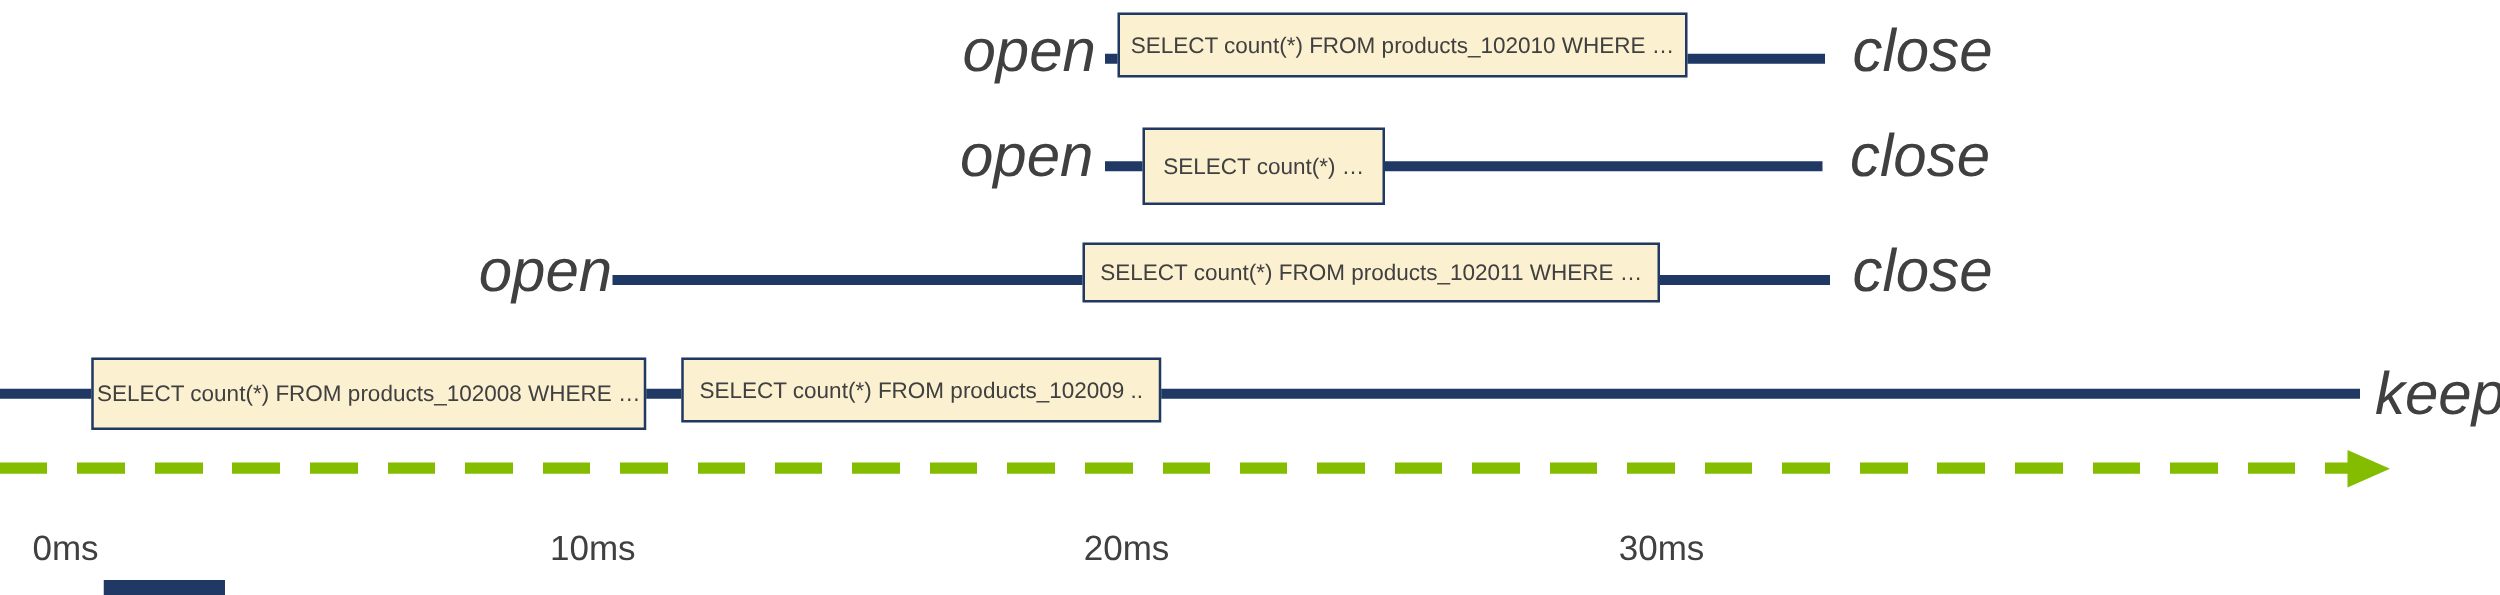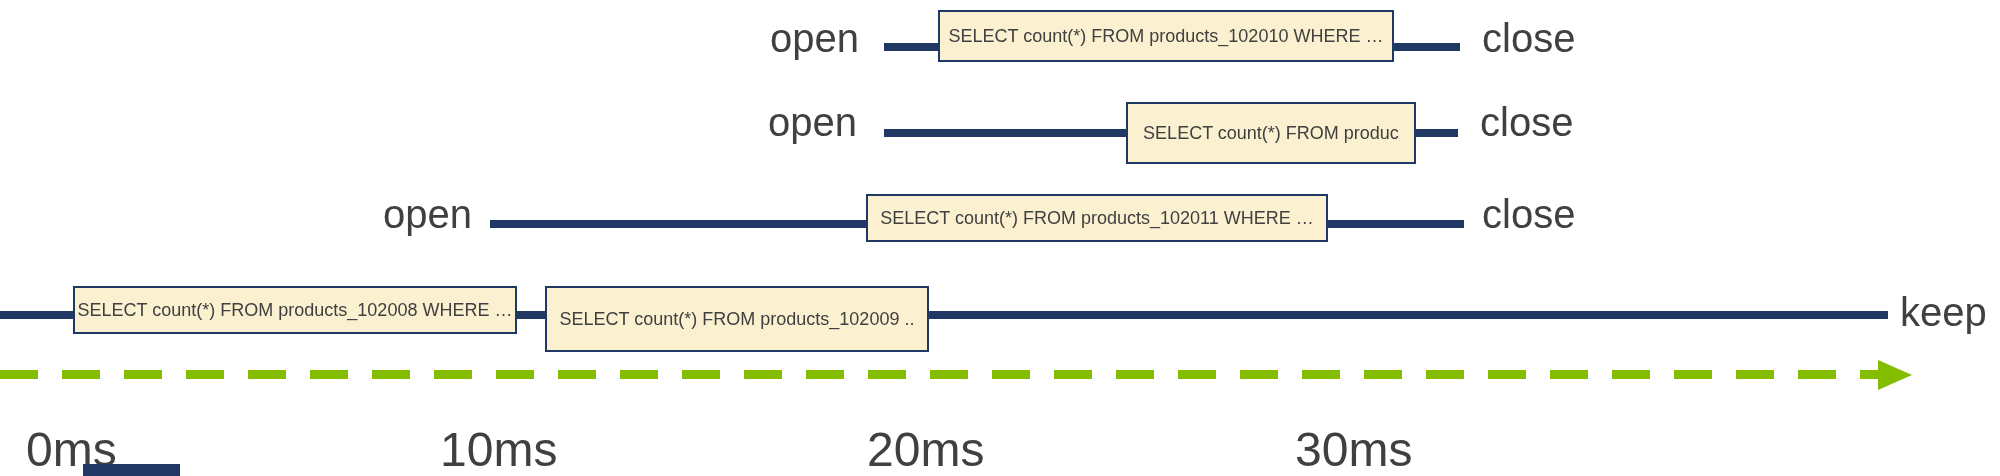--- a/index.html
+++ b/index.html
@@ -6,28 +6,29 @@
   .canvas {
     position: relative;
     width: 2000px;
     height: 476px;
     background: #ffffff;
     overflow: hidden;
     font-family: "Liberation Sans", sans-serif;
   }
   .lbl {
     position: absolute;
-    font-size: 40px;
+    font-size: 48px;
     line-height: 1.1;
     color: var(--text, #404040);
     white-space: nowrap;
+    font-style: italic;
   }
   .tick {
     position: absolute;
-    font-size: 48px;
+    font-size: 28px;
     line-height: 1.1;
     color: var(--text, #404040);
     white-space: nowrap;
   }
   .hline {
     position: absolute;
     height: 8px;
     background: var(--navy, #1F3864);
   }
   .qbox {
@@ -65,44 +66,44 @@
     background: var(--navy, #1F3864);
   }
 </style>
 </head>
 <body>
 
 <div class="canvas">
 
   <div class="lbl" style="left:770px; top:16px;">open</div>
   <div class="hline" style="left:884px; top:43px; width:576px;"></div>
-  <div class="qbox" style="left:938px; top:10px; width:456px; height:52px;">
+  <div class="qbox" style="left:894px; top:10px; width:456px; height:52px;">
     <span>SELECT count(*) FROM products_102010 WHERE …</span>
   </div>
   <div class="lbl" style="left:1482px; top:16px;">close</div>
 
   <div class="lbl" style="left:768px; top:100px;">open</div>
   <div class="hline" style="left:884px; top:129px; width:574px;"></div>
-  <div class="qbox" style="left:1126px; top:102px; width:290px; height:62px;">
-    <span>SELECT count(*) FROM produc</span>
+  <div class="qbox" style="left:914px; top:102px; width:194px; height:62px;">
+    <span>SELECT count(*) …</span>
   </div>
   <div class="lbl" style="left:1480px; top:100px;">close</div>
 
   <div class="lbl" style="left:383px; top:192px;">open</div>
   <div class="hline" style="left:490px; top:220px; width:974px;"></div>
   <div class="qbox" style="left:866px; top:194px; width:462px; height:48px;">
     <span>SELECT count(*) FROM products_102011 WHERE …</span>
   </div>
   <div class="lbl" style="left:1482px; top:192px;">close</div>
 
   <div class="hline" style="left:0px; top:311px; width:1888px;"></div>
-  <div class="qbox" style="left:73px; top:286px; width:444px; height:48px;">
+  <div class="qbox" style="left:73px; top:286px; width:444px; height:58px;">
     <span>SELECT count(*) FROM products_102008 WHERE …</span>
   </div>
-  <div class="qbox" style="left:545px; top:286px; width:384px; height:66px;">
+  <div class="qbox" style="left:545px; top:286px; width:384px; height:52px;">
     <span>SELECT count(*) FROM products_102009 ..</span>
   </div>
   <div class="lbl" style="left:1900px; top:290px;">keep</div>
 
   <div class="dashline" style="left:0px; top:370px; width:1880px;"></div>
   <div class="arrowhead" style="left:1878px; top:360px;"></div>
 
   <div class="tick" style="left:26px; top:424px;">0ms</div>
   <div class="tick" style="left:440px; top:424px;">10ms</div>
   <div class="tick" style="left:867px; top:424px;">20ms</div>

